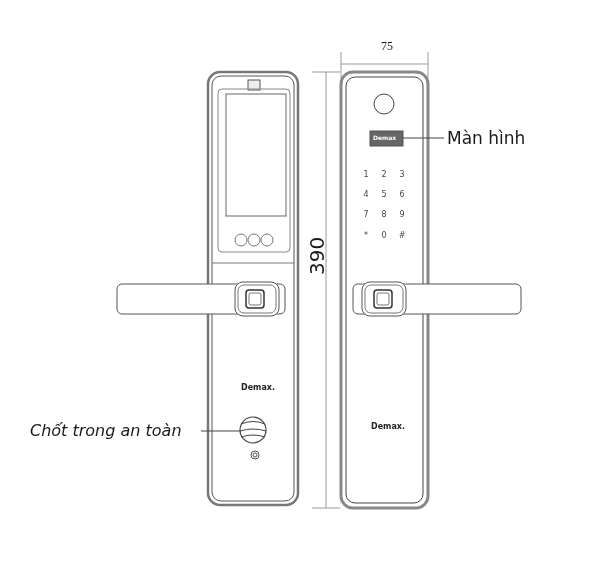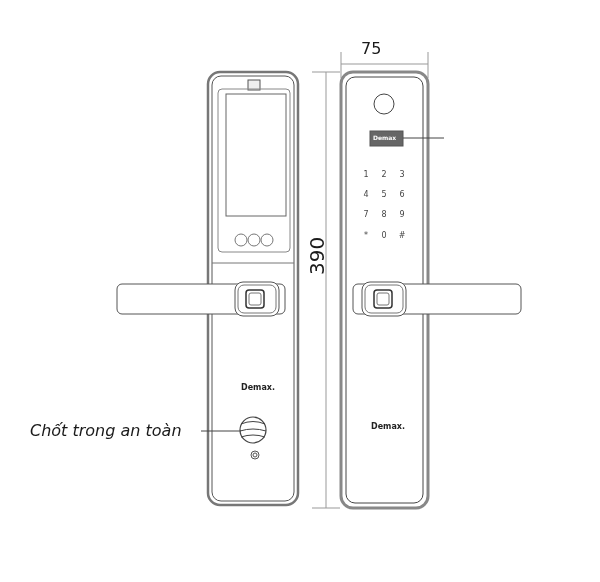--- a/index.html
+++ b/index.html
@@ -2,21 +2,21 @@
 <html><head>
   <meta charset="utf-8">
   <style>
     html, body { margin: 0; padding: 0; background: #ffffff; }
     body { width: 600px; height: 582px; position: relative; overflow: hidden; font-family: "DejaVu Sans", sans-serif; }
     #diagram { position: absolute; left: 0; top: 0; width: 600px; height: 582px; }
     .lbl { position: absolute; color: #1a1a1a; font-family: "DejaVu Sans", sans-serif; white-space: nowrap; }
     .callout-display { left: 447px; top: 127px; font-size: 17px; line-height: 22px; }
     .callout-display div { display: block; }
     .callout-latch { left: 30px; top: 420px; font-size: 16px; line-height: 22px; font-style: italic; }
-    .dim-width { left: 361px; top: 39px; font-size: 16px; }
+    .dim-width { left: 381px; top: 39px; font-size: 12px; font-family: Liberation Serif, serif; }
     .dim-height { left: 305px; top: 275px; font-size: 20px; transform: rotate(-90deg); transform-origin: left top; }
     .brand { position: absolute; font-weight: bold; font-size: 8px; color: #222; letter-spacing: 0; text-align: center; }
     .brand-left { left: 241px; top: 383px; }
     .brand-right { left: 371px; top: 422px; }
     .key { position: absolute; font-size: 8px; color: #444; width: 10px; text-align: center; }
     .screen-brand { position: absolute; left: 373px; top: 134px; font-size: 6px; color: #fff; font-weight: bold; }
   </style>
 </head>
 <body>
 
@@ -86,20 +86,21 @@
   <g stroke="#444" stroke-width="1">
     <line x1="403" y1="138" x2="444" y2="138"></line>
     <line x1="201" y1="431" x2="241" y2="431"></line>
   </g>
 </svg>
 
 <div class="lbl dim-width">75</div>
 <div class="lbl dim-height">390</div>
 
 <div class="lbl callout-display">
+  <div>Màn hình</div>
 </div>
 
 <div class="lbl callout-latch">Chốt trong an toàn</div>
 
 <div class="screen-brand">Demax</div>
 
 <div>
   <div class="key" style="left:361px;top:170px;">1</div>
   <div class="key" style="left:379px;top:170px;">2</div>
   <div class="key" style="left:397px;top:170px;">3</div>

